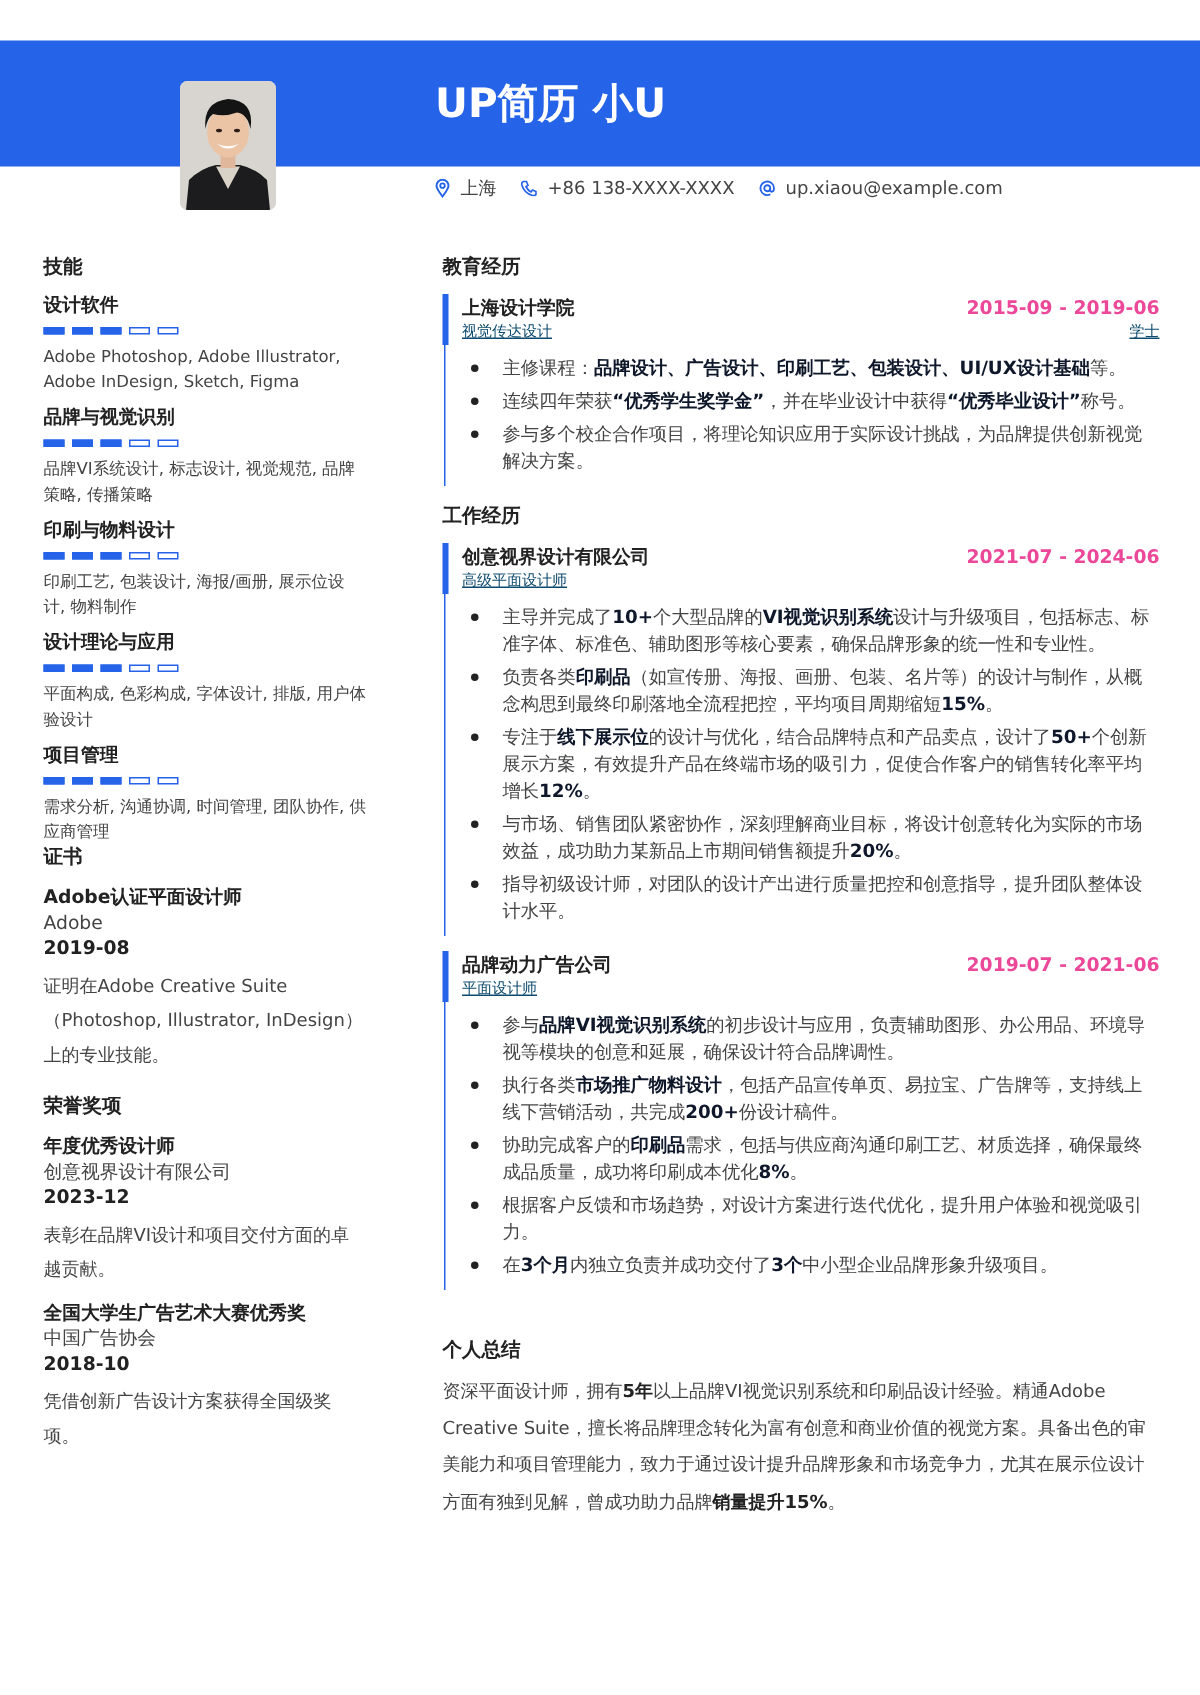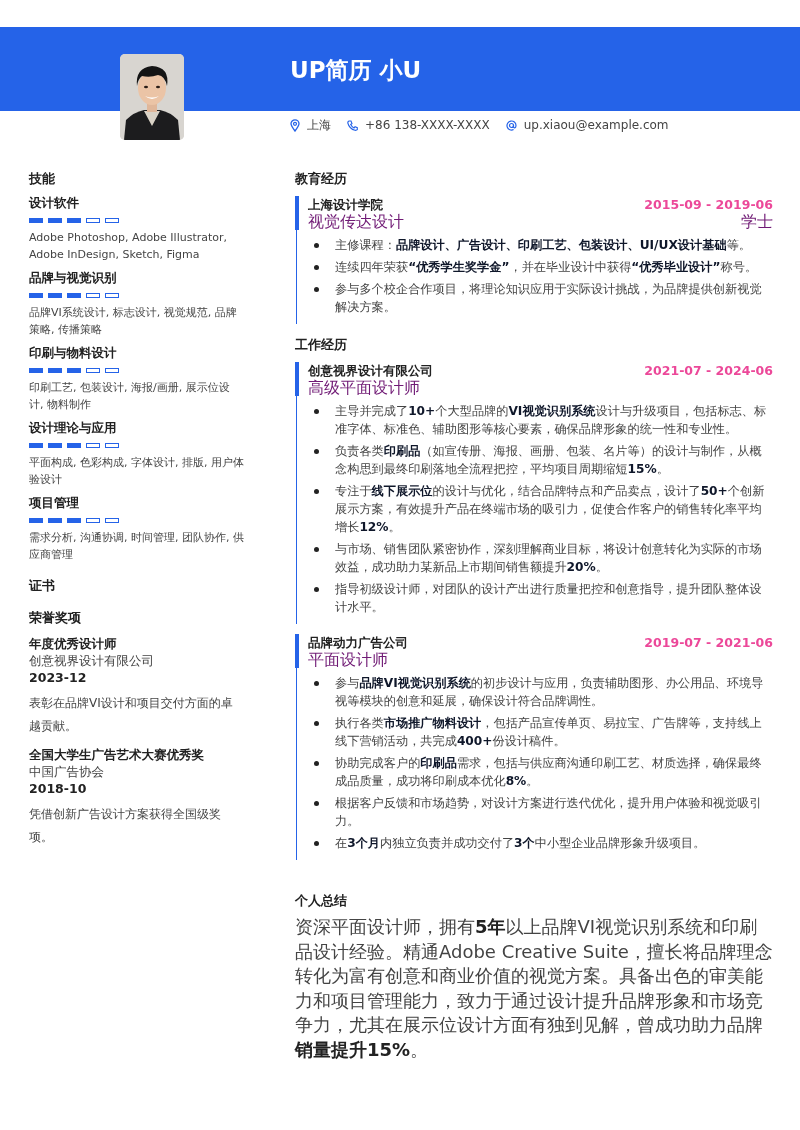--- a/index.html
+++ b/index.html
@@ -10,21 +10,21 @@
     position: absolute; left: 0; top: 27px; width: 800px; height: 84px;
     background: #2563e8;
   }
   .photo {
     position: absolute; left: 120px; top: 54px; width: 64px; height: 86px;
     border-radius: 5px; overflow: hidden; background: #d9d6d1;
   }
   .photo svg { display: block; }
   .name {
     position: absolute; left: 290px; top: 55px; color: #fff;
-    font-size: 23px; font-weight: bold; letter-spacing: 0px; line-height: 30px;
+    font-size: 27px; font-weight: bold; letter-spacing: 0px; line-height: 30px;
   }
   .contacts {
     position: absolute; left: 290px; top: 117px; display: flex; align-items: flex-start;
     font-size: 12px; color: #444; line-height: 16px;
   }
   .contact-item { display: flex; align-items: center; margin-right: 16px; }
   .contact-item svg { margin-right: 7px; }
 
   
   .left { position: absolute; left: 29px; top: 170px; width: 215px; }
@@ -43,26 +43,26 @@
   .cert-desc { font-size: 12px; color: #444; line-height: 23px; margin-top: 5px; }
 
   
   .right { position: absolute; left: 295px; top: 170px; width: 478px; }
   .block { position: relative; padding-left: 13px; margin-top: 8px; }
   .block .bar-thick { position: absolute; left: 0; top: 0; width: 4px; height: 34px; background: #2563e8; }
   .block .bar-thin { position: absolute; left: 1px; top: 0; bottom: 0; width: 1.2px; background: #2563e8; }
   .row { display: flex; justify-content: space-between; line-height: 17px; }
   .org { font-size: 12.5px; font-weight: bold; color: #222; }
   .date { font-size: 12.5px; font-weight: bold; color: #ec4899; }
-  .sub { font-size: 16px; color: #701a75; }
+  .sub { font-size: 10px; color: #0c4a6e; text-decoration: underline; }
   ul.bullets { list-style: none; margin-top: 6px; padding-bottom: 4px; }
   ul.bullets li { position: relative; padding-left: 27px; font-size: 12.2px; color: #444; line-height: 18px; margin-bottom: 4px; }
   ul.bullets li::before { content: ""; position: absolute; left: 6px; top: 7px; width: 5px; height: 5px; border-radius: 50%; background: #222; }
   ul.bullets li b { color: #0f172a; }
-  .summary { font-size: 18px; color: #444; line-height: 24.5px; margin-top: 5px; }
+  .summary { font-size: 12px; color: #444; line-height: 24.5px; margin-top: 5px; }
   .summary b { color: #222; }
 </style>
 </head>
 <body>
 
 <div class="header-band"></div>
 
 <div class="photo">
   <svg width="64" height="86" viewBox="0 0 64 86">
     <rect width="64" height="86" fill="#d8d5d0"></rect>
@@ -154,21 +154,27 @@
     <div class="skill-bar">
         <span class="on"></span>
         <span class="on"></span>
         <span class="on"></span>
         <span></span>
         <span></span>
       </div>
     <div class="skill-desc">需求分析, 沟通协调, 时间管理, 团队协作, 供应商管理</div>
   </div>
 
-  <div class="sec-title" style="margin-top:14px">证书</div>
+  <div class="sec-title" style="">证书</div>
+  <div class="cert">
+    <div class="cert-name">Adobe认证平面设计师</div>
+    <div class="cert-org">Adobe</div>
+    <div class="cert-date">2019-08</div>
+    <div class="cert-desc">证明在Adobe Creative Suite（Photoshop, Illustrator, InDesign）上的专业技能。</div>
+  </div>
 
   <div class="sec-title" style="margin-top:14px">荣誉奖项</div>
   <div class="cert">
     <div class="cert-name">年度优秀设计师</div>
     <div class="cert-org">创意视界设计有限公司</div>
     <div class="cert-date">2023-12</div>
     <div class="cert-desc">表彰在品牌VI设计和项目交付方面的卓越贡献。</div>
   </div>
   <div class="cert">
     <div class="cert-name">全国大学生广告艺术大赛优秀奖</div>
@@ -222,21 +228,21 @@
     <div class="bar-thick"></div>
     <div class="row">
       <span class="org">品牌动力广告公司</span>
       <span class="date">2019-07 - 2021-06</span>
     </div>
     <div class="row">
       <span class="sub">平面设计师</span>
     </div>
     <ul class="bullets">
         <li><span>参与</span><b>品牌VI视觉识别系统</b><span>的初步设计与应用，负责辅助图形、办公用品、环境导视等模块的创意和延展，确保设计符合品牌调性。</span></li>
-        <li><span>执行各类</span><b>市场推广物料设计</b><span>，包括产品宣传单页、易拉宝、广告牌等，支持线上线下营销活动，共完成</span><b>400+</b><span>份设计稿件。</span></li>
+        <li><span>执行各类</span><b>市场推广物料设计</b><span>，包括产品宣传单页、易拉宝、广告牌等，支持线上线下营销活动，共完成</span><b>200+</b><span>份设计稿件。</span></li>
         <li><span>协助完成客户的</span><b>印刷品</b><span>需求，包括与供应商沟通印刷工艺、材质选择，确保最终成品质量，成功将印刷成本优化</span><b>8%</b><span>。</span></li>
         <li><span>根据客户反馈和市场趋势，对设计方案进行迭代优化，提升用户体验和视觉吸引力。</span></li>
         <li><span>在</span><b>3个月</b><span>内独立负责并成功交付了</span><b>3个</b><span>中小型企业品牌形象升级项目。</span></li>
       </ul>
   </div>
 
   <div class="sec-title" style="margin-top:32px">个人总结</div>
   <div class="summary"><span>资深平面设计师，拥有</span><b>5年</b><span>以上品牌VI视觉识别系统和印刷品设计经验。精通Adobe Creative Suite，擅长将品牌理念转化为富有创意和商业价值的视觉方案。具备出色的审美能力和项目管理能力，致力于通过设计提升品牌形象和市场竞争力，尤其在展示位设计方面有独到见解，曾成功助力品牌</span><b>销量提升15%</b><span>。</span></div>
 </div>
 

